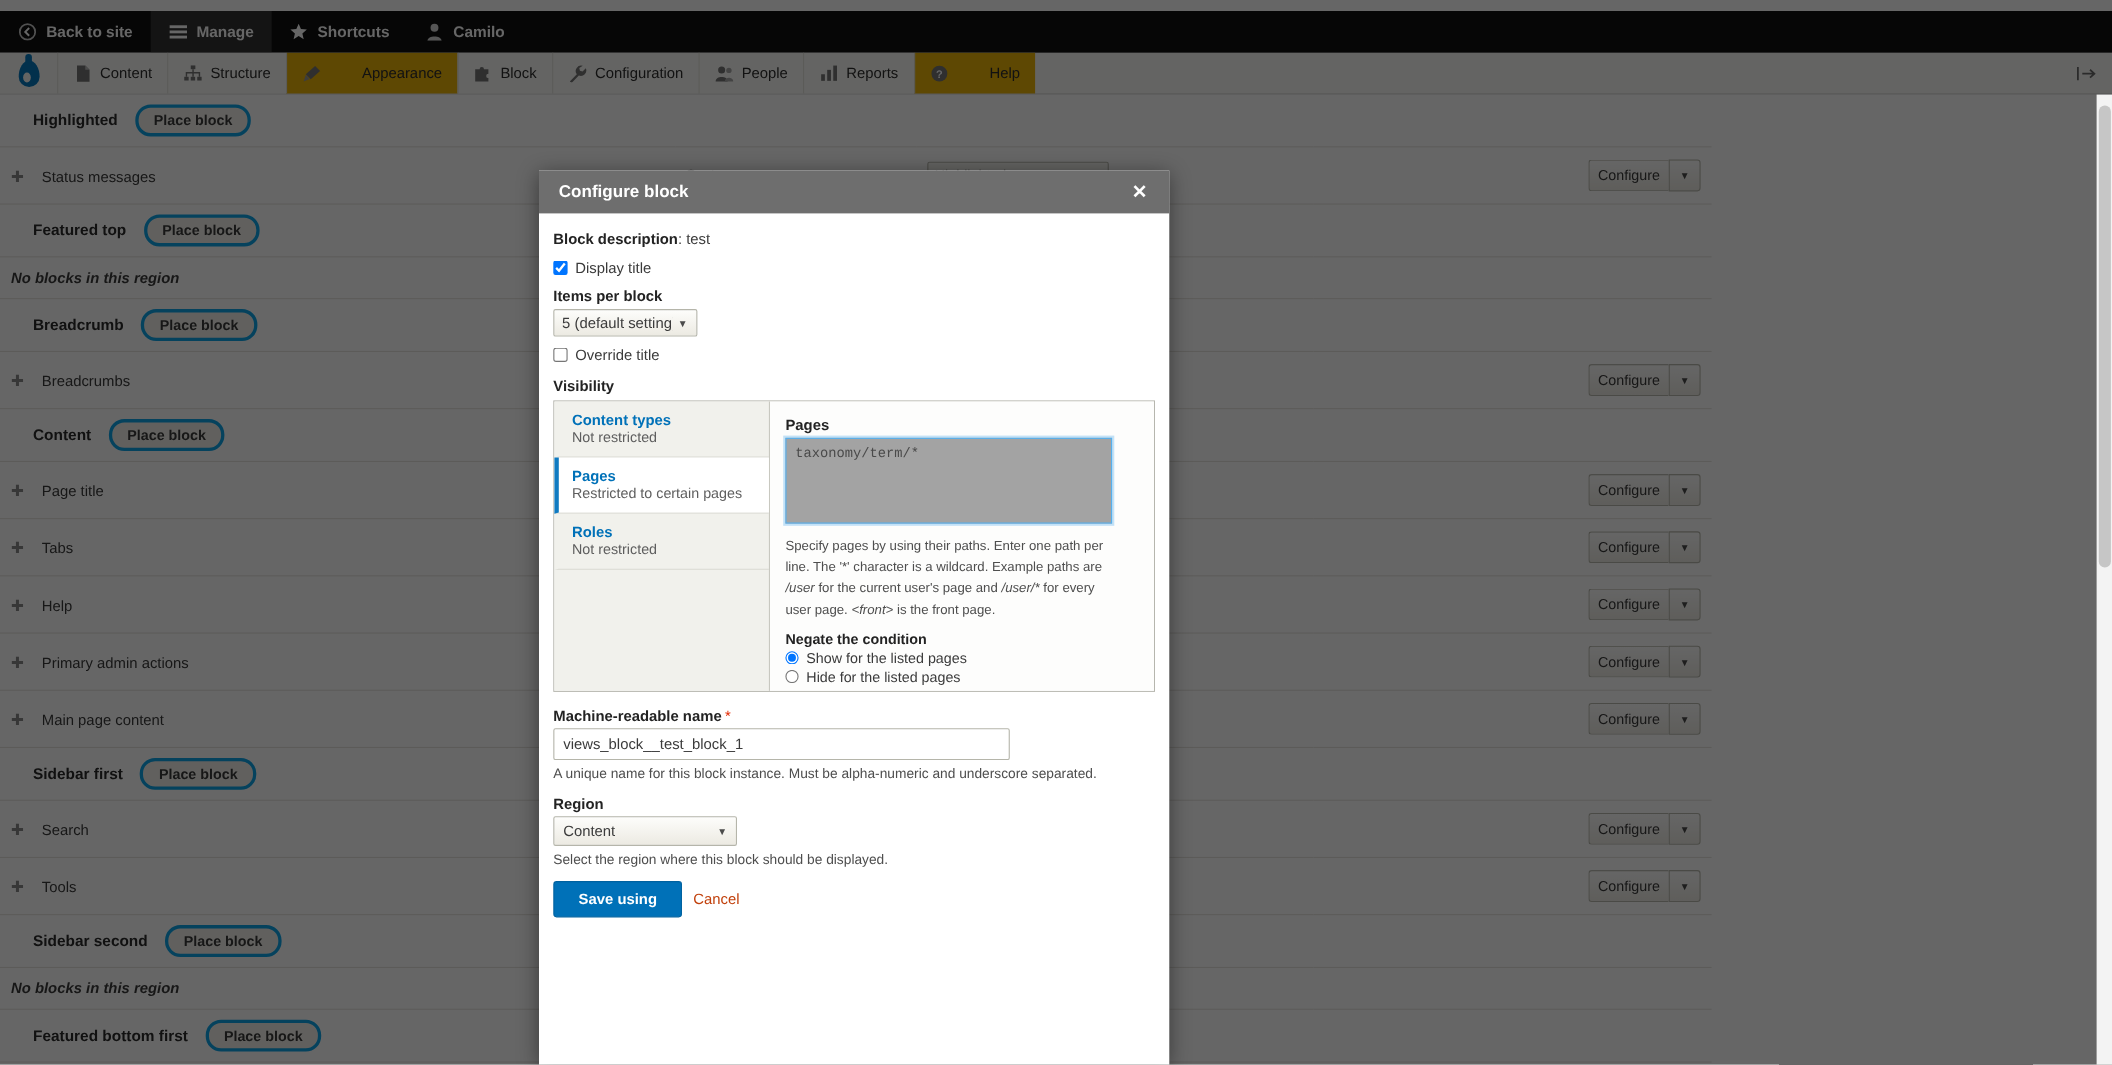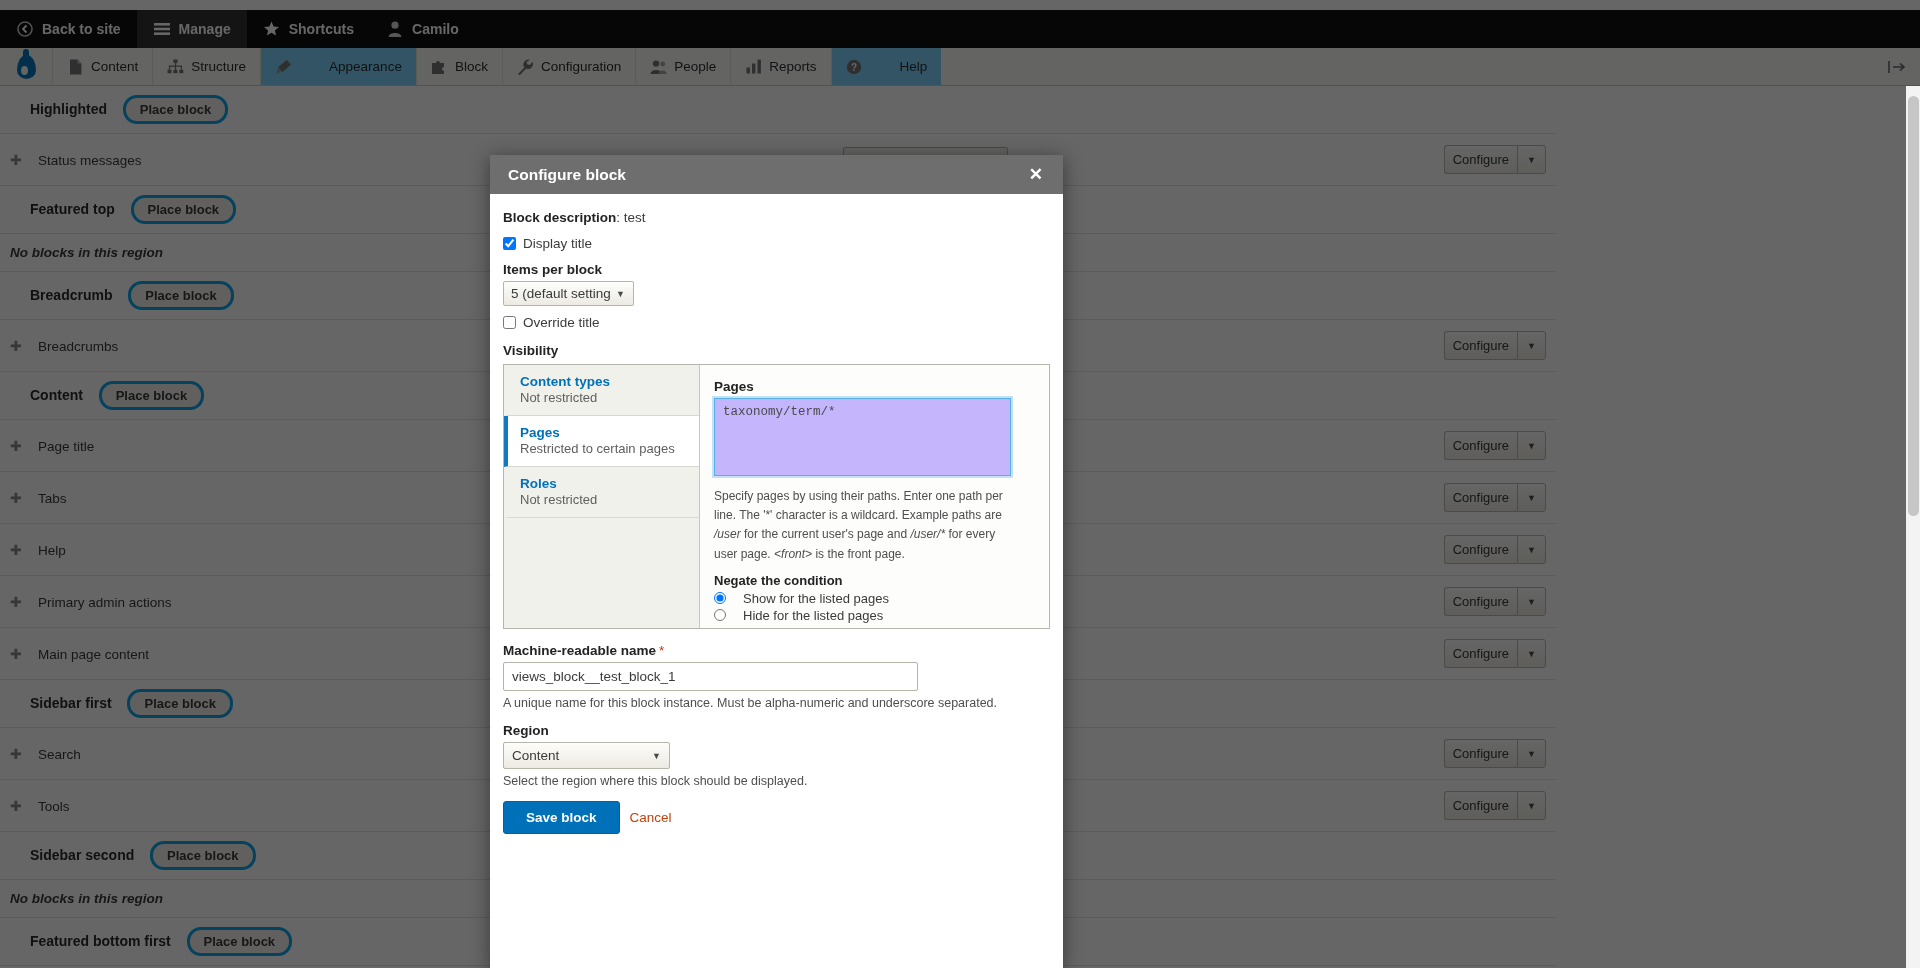--- a/index.html
+++ b/index.html
@@ -50,21 +50,21 @@
   .drop-glyph::after {
     content: ""; position: absolute; bottom: 4px; left: 4px;
     width: 7px; height: 9px; background: #fbfbf8; border-radius: 50%;
   }
   .menu-item {
     display: flex; align-items: center; gap: 7px;
     padding: 0 14px; font-size: 13.5px; color: #2e2e2e;
     border-left: 1px solid #e3e3dd; cursor: pointer; white-space: nowrap;
     background: #fbfbf8;
   }
-  .menu-item.active { background: #7dd3fc; gap: 37px; }
+  .menu-item.active { background: #eab308; gap: 37px; }
   .menu-icon { width: 17px; height: 17px; display: inline-flex;
                align-items: center; justify-content: center; color: #5c5c5c; }
   .toolbar-right {
     margin-left: auto; display: flex; align-items: center;
     padding: 0 14px; color: #6b6b6b; font-size: 16px; cursor: pointer;
   }
 
   
   .page-body { position: absolute; top: 86px; left: 0; width: 1920px; height: 882px;
                background: #fff; overflow: hidden; }
@@ -171,27 +171,27 @@
   .vtab.active { background: #fff; border-left-color: #0f7ac1; }
   .vtab-title { color: #0071b8; font-weight: bold; font-size: 13.5px; }
   .vtab-sum { color: #5e5e5e; font-size: 13px; margin-top: 1px; }
 
   .vtabs-pane { flex: 1; padding: 14px 14px 0 14px; background: #fdfdfc; }
   .pane-label { font-weight: bold; font-size: 13.5px; color: #232323; margin-bottom: 4px; }
   .pages-textarea {
     width: 297px; height: 78px; padding: 6px 8px;
     font-family: "Liberation Mono", monospace; font-size: 12.5px; color: #4a4a4a;
     border: 1px solid #55b0ee; outline: 2px solid rgba(85,176,238,0.35);
-    resize: none; background: #c4b5fd;
+    resize: none; background: #a3a3a3;
   }
   .pane-desc { font-size: 12px; color: #4e4e4e; line-height: 1.6;
                margin: 8px 0 0 0; width: 300px; }
   .pane-desc i { font-style: italic; }
   .neg-head { font-weight: bold; font-size: 13px; color: #232323; margin: 9px 0 3px 0; }
-  .radio-row { display: flex; align-items: center; gap: 17px; margin-bottom: 2px; }
+  .radio-row { display: flex; align-items: center; gap: 7px; margin-bottom: 2px; }
   .radio-row input { margin: 0; width: 12px; height: 12px; }
   .radio-row label { font-size: 13px; color: #3b3b3b; cursor: pointer; }
 
   .text-input {
     width: 415px; padding: 6px 8px; font-size: 13.5px; color: #3b3b3b;
     border: 1px solid #b5b5aa; border-radius: 2px; background: #fff;
   }
   .field-desc { font-size: 12.5px; color: #4e4e4e; margin: 5px 0 0 0; }
 
   .region-sel2 {
@@ -586,21 +586,21 @@
         <label class="field-label">Region</label>
         <span class="sel-wrap">
           <select class="region-sel2">
             <option>Content</option>
           </select>
         </span>
         <p class="field-desc">Select the region where this block should be displayed.</p>
       </div>
 
       <div class="dialog-actions" style="padding-left:0">
-        <span class="btn-primary">Save block</span>
+        <span class="btn-primary">Save using</span>
         <span class="btn-link">Cancel</span>
       </div>
     </div>
   </div>
 
   <div class="scroll-track"></div>
   <div class="scroll-thumb"></div>
 
 </div>
 

